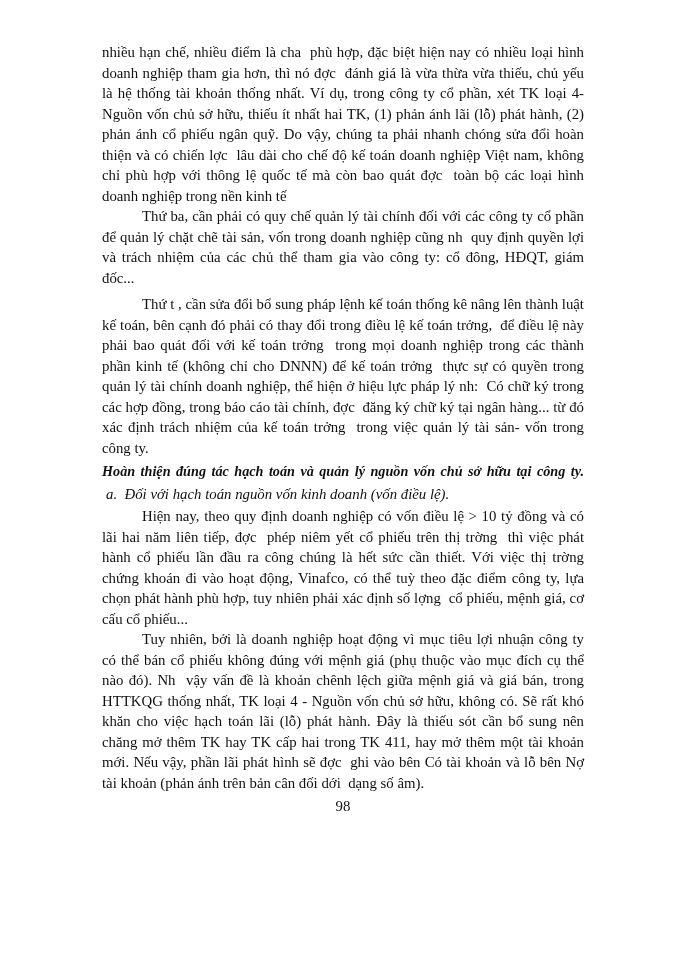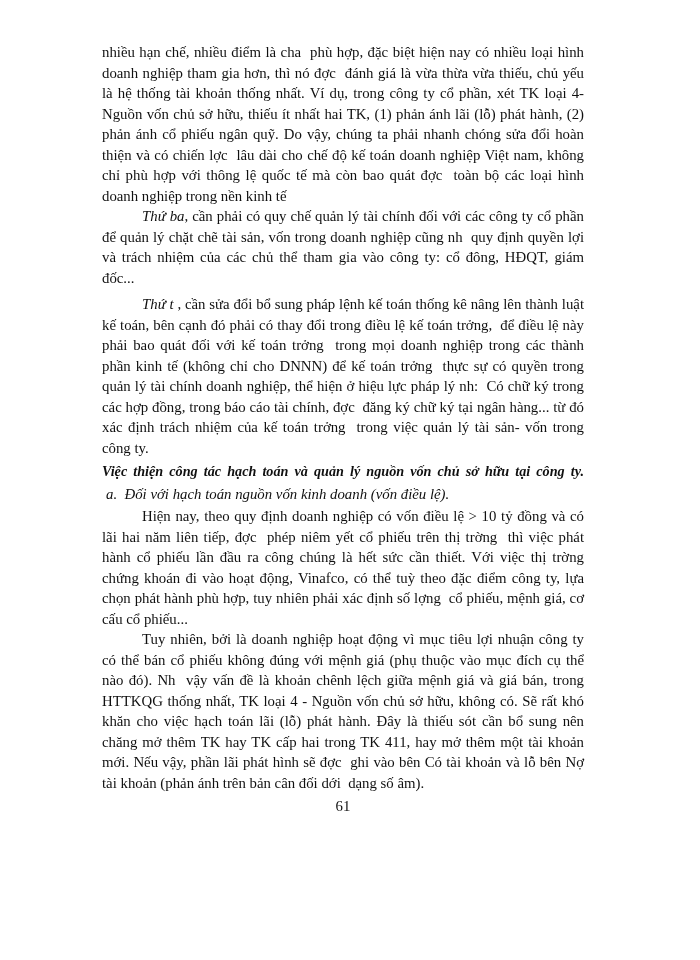--- a/index.html
+++ b/index.html
@@ -20,21 +20,21 @@
     padding: 42px 116px 0 102px;
     overflow: hidden;
   }
   p.para {
     margin: 0;
     text-align: justify;
     white-space: pre-wrap;
   }
   p.indent { text-indent: 40px; }
   p.sp { margin-top: 6px; }
-  .lead-italic { font-style: italic; }
+  .lead-italic { }
   p.h-bold-italic {
     margin: 3px 0 0 0;
     font-style: italic;
     font-weight: bold;
     font-size: 14.2px;
     text-align: justify;
     text-align-last: justify;
     white-space: pre-wrap;
     word-spacing: -0.5px;
   }
@@ -54,26 +54,26 @@
 <body>
 
 <div class="page">
 
   <p class="para"><span>nhiều hạn chế, nhiều điểm là cha  phù hợp, đặc biệt hiện nay có nhiều loại hình doanh nghiệp tham gia hơn, thì nó đợc  đánh giá là vừa thừa vừa thiếu, chủ yếu là hệ thống tài khoản thống nhất. Ví dụ, trong công ty cổ phần, xét TK loại 4- Nguồn vốn chủ sở hữu, thiếu ít nhất hai TK, (1) phản ánh lãi (lỗ) phát hành, (2) phản ánh cổ phiếu ngân quỹ. Do vậy, chúng ta phải nhanh chóng sửa đổi hoàn thiện và có chiến lợc  lâu dài cho chế độ kế toán doanh nghiệp Việt nam, không chỉ phù hợp với thông lệ quốc tế mà còn bao quát đợc  toàn bộ các loại hình doanh nghiệp trong nền kinh tế</span></p>
 
   <p class="para indent"><span class="lead-italic">Thứ ba</span><span>, cần phải có quy chế quản lý tài chính đối với các công ty cổ phần để quản lý chặt chẽ tài sản, vốn trong doanh nghiệp cũng nh  quy định quyền lợi và trách nhiệm của các chủ thể tham gia vào công ty: cổ đông, HĐQT, giám đốc...</span></p>
 
   <p class="para indent sp"><span class="lead-italic">Thứ t</span><span> , cần sửa đổi bổ sung pháp lệnh kế toán thống kê nâng lên thành luật kế toán, bên cạnh đó phải có thay đổi trong điều lệ kế toán trởng,  để điều lệ này phải bao quát đối với kế toán trởng  trong mọi doanh nghiệp trong các thành phần kinh tế (không chỉ cho DNNN) để kế toán trởng  thực sự có quyền trong quản lý tài chính doanh nghiệp, thể hiện ở hiệu lực pháp lý nh:  Có chữ ký trong các hợp đồng, trong báo cáo tài chính, đợc  đăng ký chữ ký tại ngân hàng... từ đó xác định trách nhiệm của kế toán trởng  trong việc quản lý tài sản- vốn trong công ty.</span></p>
 
-  <p class="h-bold-italic">Việc thiện công tác hạch toán và quản lý nguồn vốn chủ sở hữu tại công ty.</p>
+  <p class="h-bold-italic">Hoàn thiện đúng tác hạch toán và quản lý nguồn vốn chủ sở hữu tại công ty.</p>
 
   <p class="h-italic">a.  Đối với hạch toán nguồn vốn kinh doanh (vốn điều lệ).</p>
 
   <p class="para indent"><span>Hiện nay, theo quy định doanh nghiệp có vốn điều lệ &gt; 10 tỷ đồng và có lãi hai năm liên tiếp, đợc  phép niêm yết cổ phiếu trên thị trờng  thì việc phát hành cổ phiếu lần đầu ra công chúng là hết sức cần thiết. Với việc thị trờng  chứng khoán đi vào hoạt động, Vinafco, có thể tuỳ theo đặc điểm công ty, lựa chọn phát hành phù hợp, tuy nhiên phải xác định số lợng  cổ phiếu, mệnh giá, cơ cấu cổ phiếu...</span></p>
 
 
   <p class="para indent"><span>Tuy nhiên, bởi là doanh nghiệp hoạt động vì mục tiêu lợi nhuận công ty có thể bán cổ phiếu không đúng với mệnh giá (phụ thuộc vào mục đích cụ thể nào đó). Nh  vậy vấn đề là khoản chênh lệch giữa mệnh giá và giá bán, trong HTTKQG thống nhất, TK loại 4 - Nguồn vốn chủ sở hữu, không có. Sẽ rất khó khăn cho việc hạch toán lãi (lỗ) phát hành. Đây là thiếu sót cần bổ sung nên chăng mở thêm TK hay TK cấp hai trong TK 411, hay mở thêm một tài khoản mới. Nếu vậy, phần lãi phát hình sẽ đợc  ghi vào bên Có tài khoản và lỗ bên Nợ tài khoản (phản ánh trên bản cân đối dới  dạng số âm).</span></p>
 
 
 
-  <div class="page-number">61</div>
+  <div class="page-number">98</div>
 
 </div>
 
 </body></html>

